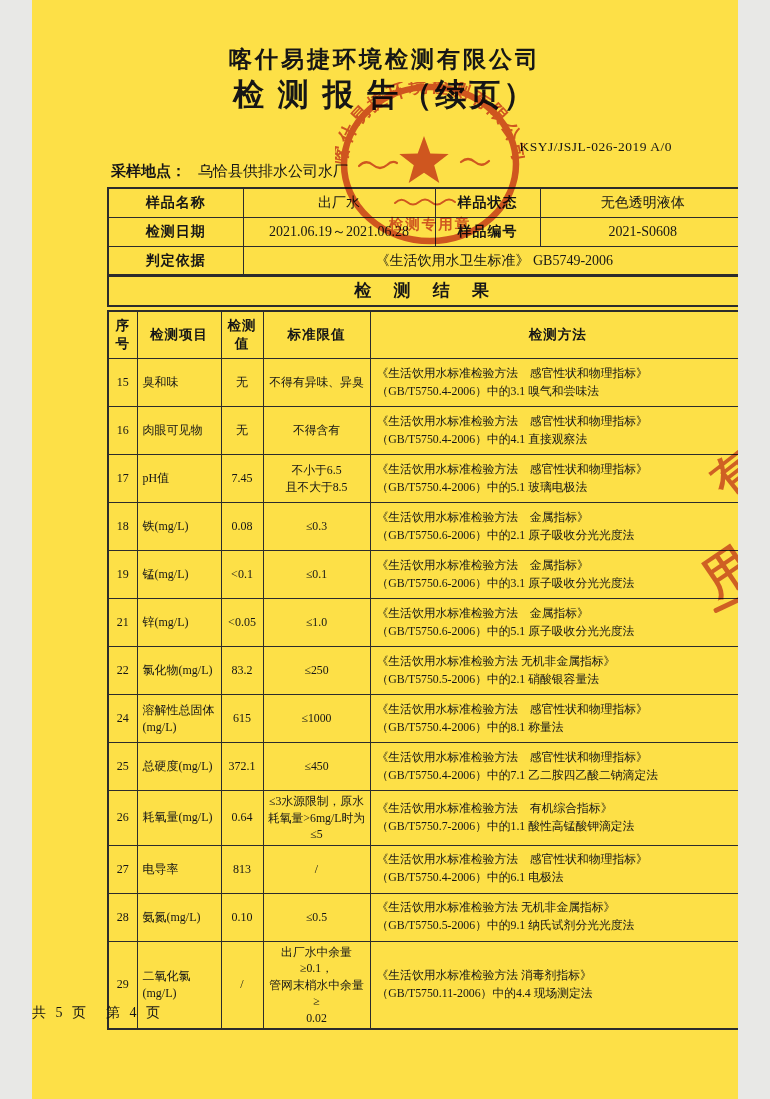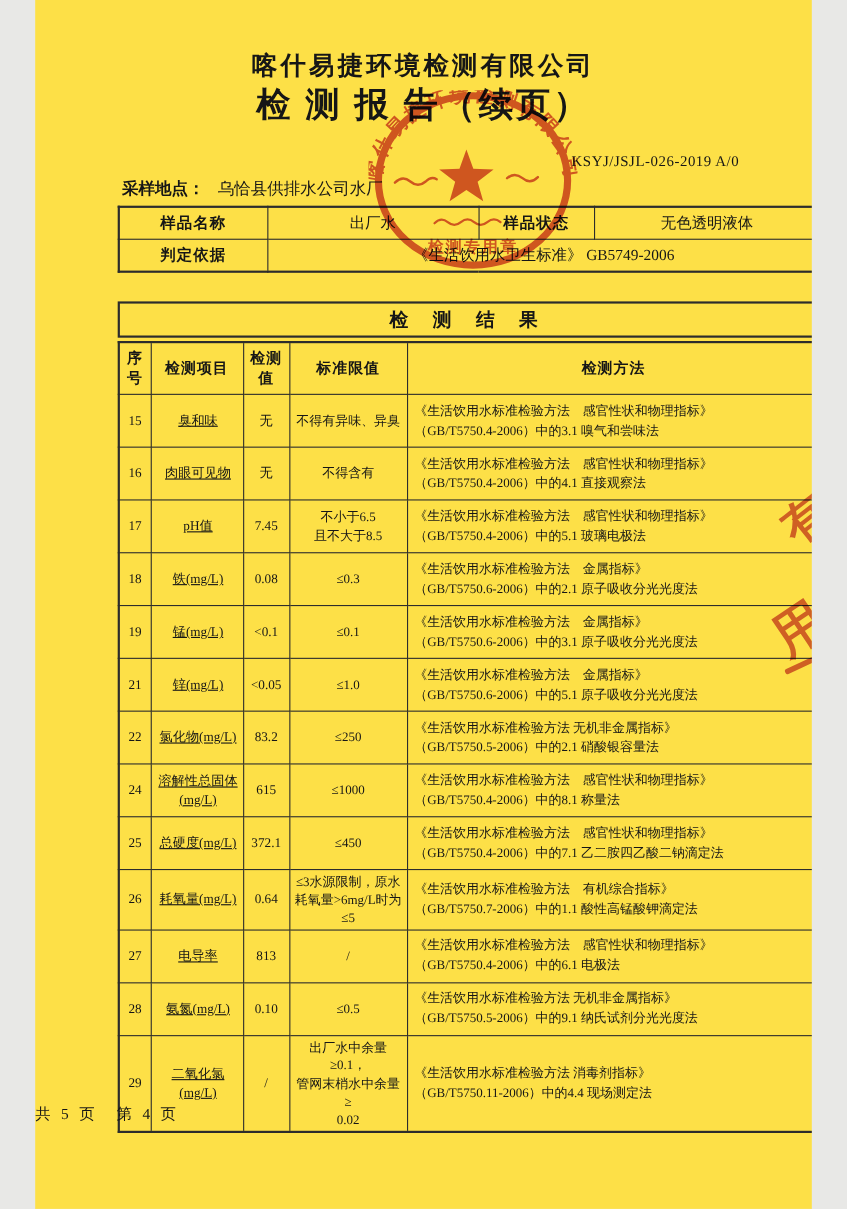--- a/index.html
+++ b/index.html
@@ -47,21 +47,21 @@
   }
   .results th {
     border:1px solid #2c2c2c; height:44px; font-size:13.5px;
     font-weight:bold; text-align:center; vertical-align:middle; letter-spacing:1px;
   }
   .results td {
     border:1px solid #2c2c2c; height:41px; vertical-align:middle;
     padding:2px 3px; line-height:1.4; overflow:hidden;
   }
   .results td.c-no     { text-align:center; }
-  .results td.c-item   { text-align:center; padding-left:5px; white-space:pre-line;text-decoration:underline; }
+  .results td.c-item   { text-align:left; padding-left:5px; white-space:pre-line; }
   .results td.c-value  { text-align:center; }
   .results td.c-limit  { text-align:center; white-space:pre-line; font-size:11.8px; }
   .results td.c-method { text-align:left; padding:3px 6px; white-space:pre-line;
                          font-size:11.8px; line-height:1.5; }
 
   .footer {
     position:absolute; top:1004px; left:0; width:100%;
     text-align:left; font-size:14px; letter-spacing:3px;
   }
 
@@ -104,20 +104,26 @@
         <col style="width:192px">
         <col style="width:105px">
         <col style="width:206px">
       </colgroup>
     <tbody>
       <tr>
         <td class="lbl">样品名称</td>
         <td>出厂水</td>
         <td class="lbl">样品状态</td>
         <td>无色透明液体</td>
+      </tr>
+      <tr>
+        <td class="lbl">检测日期</td>
+        <td>2021.06.19～2021.06.28</td>
+        <td class="lbl">样品编号</td>
+        <td>2021-S0608</td>
       </tr>
       <tr>
         <td class="lbl">判定依据</td>
         <td colspan="3">《生活饮用水卫生标准》 GB5749-2006</td>
       </tr>
     </tbody>
   </table>
 
   <div class="section-band">
     <span>检 测 结 果</span>

